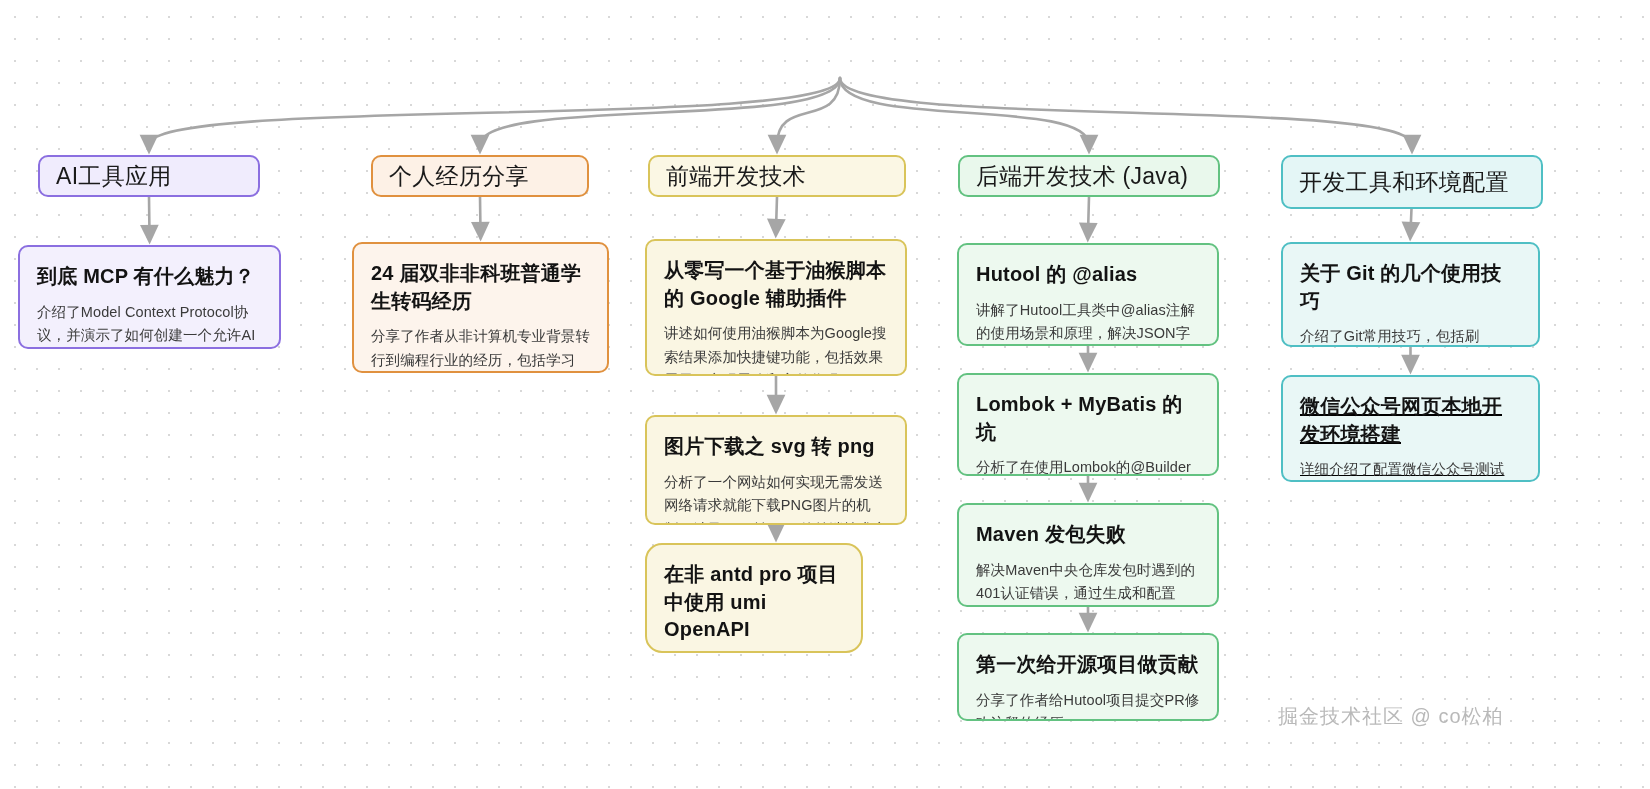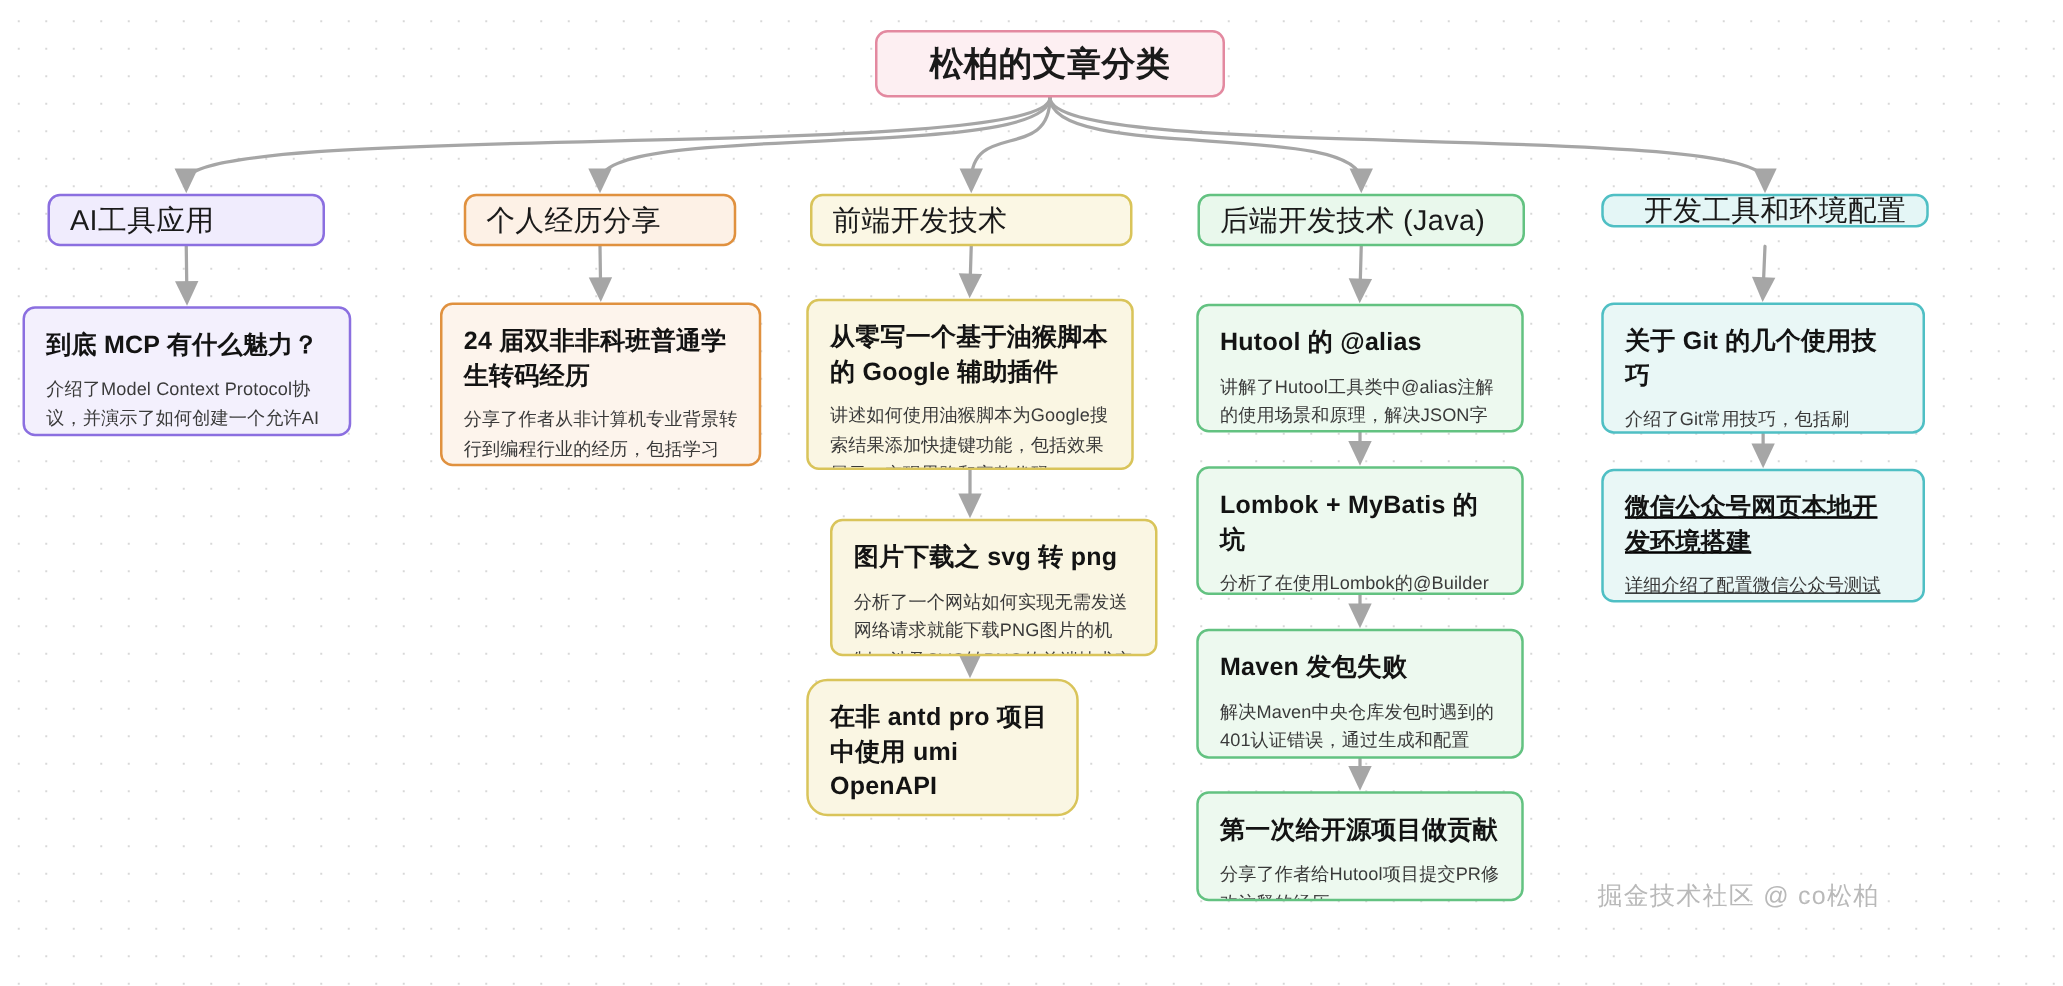--- a/index.html
+++ b/index.html
@@ -91,23 +91,20 @@
         <path d="M1089,197 L1088,233" marker-end="url(#arrow)"></path>
         <path d="M1088,346 L1088,363" marker-end="url(#arrow)"></path>
         <path d="M1088,476 L1088,493" marker-end="url(#arrow)"></path>
         <path d="M1088,607 L1088,623" marker-end="url(#arrow)"></path>
         <path d="M840,78 C840,130 1412,96 1412,145" marker-end="url(#arrow)"></path>
         <path d="M1412,197 L1410.5,232" marker-end="url(#arrow)"></path>
         <path d="M1410.5,347 L1410.5,365" marker-end="url(#arrow)"></path>
       </g>
   </svg>
 
-  <div class="node root-node" style="left: 700px; top: 24px; width: 280px; height: 54px; background: rgb(253, 239, 242); border-color: rgb(227, 137, 160);">
-    <span>松柏的文章分类</span>
-  </div>
 
   <div id="nodes-layer">
       <div class="node cat-node" style="left: 38px; top: 155px; width: 222px; height: 42px; background: rgb(240, 236, 253); border-color: rgb(139, 111, 224);">
         <span>AI工具应用</span>
       </div>
       <div class="node card" style="left: 18px; top: 245px; width: 263px; height: 104px; background: rgb(243, 240, 253); border-color: rgb(139, 111, 224);">
         <div class="card-title">到底 MCP 有什么魅力？</div>
         <div class="card-desc">介绍了Model Context Protocol协议，并演示了如何创建一个允许AI直接操作数据库的工具</div>
       </div>
       <div class="node cat-node" style="left: 371px; top: 155px; width: 218px; height: 42px; background: rgb(253, 241, 230); border-color: rgb(224, 145, 63);">
@@ -117,21 +114,21 @@
         <div class="card-title">24 届双非非科班普通学生转码经历</div>
         <div class="card-desc">分享了作者从非计算机专业背景转行到编程行业的经历，包括学习Java后端、实习经验以及最终入职</div>
       </div>
       <div class="node cat-node" style="left: 648px; top: 155px; width: 258px; height: 42px; background: rgb(251, 247, 228); border-color: rgb(217, 196, 90);">
         <span>前端开发技术</span>
       </div>
       <div class="node card" style="left: 645px; top: 239px; width: 262px; height: 137px; background: rgb(250, 246, 227); border-color: rgb(217, 196, 90);">
         <div class="card-title">从零写一个基于油猴脚本的 Google 辅助插件</div>
         <div class="card-desc">讲述如何使用油猴脚本为Google搜索结果添加快捷键功能，包括效果展示、实现思路和完整代码</div>
       </div>
-      <div class="node card" style="left: 645px; top: 415px; width: 262px; height: 110px; background: rgb(250, 246, 227); border-color: rgb(217, 196, 90); margin-left: 19px;">
+      <div class="node card" style="left: 645px; top: 415px; width: 262px; height: 110px; background: rgb(250, 246, 227); border-color: rgb(217, 196, 90);">
         <div class="card-title">图片下载之 svg 转 png</div>
         <div class="card-desc">分析了一个网站如何实现无需发送网络请求就能下载PNG图片的机制，涉及SVG转PNG的前端技术实</div>
       </div>
       <div class="node card" style="left: 645px; top: 543px; width: 218px; height: 110px; background: rgb(250, 246, 227); border-color: rgb(217, 196, 90); border-radius: 17px;">
         <div class="card-title">在非 antd pro 项目中使用 umi OpenAPI</div>
         <div class="card-desc">详细介绍如何在非Ant Design Pro项目中配置和使用 umi OpenAPI 插件</div>
       </div>
       <div class="node cat-node" style="left: 958px; top: 155px; width: 262px; height: 42px; background: rgb(233, 248, 236); border-color: rgb(99, 194, 129);">
         <span>后端开发技术 (Java)</span>
       </div>
@@ -144,21 +141,21 @@
         <div class="card-desc">分析了在使用Lombok的@Builder注解与MyBatis结合时可能遇到的问题，以及解决方案</div>
       </div>
       <div class="node card" style="left: 957px; top: 503px; width: 262px; height: 104px; background: rgb(237, 249, 239); border-color: rgb(99, 194, 129);">
         <div class="card-title">Maven 发包失败</div>
         <div class="card-desc">解决Maven中央仓库发包时遇到的401认证错误，通过生成和配置token解决问题</div>
       </div>
       <div class="node card" style="left: 957px; top: 633px; width: 262px; height: 88px; background: rgb(237, 249, 239); border-color: rgb(99, 194, 129);">
         <div class="card-title">第一次给开源项目做贡献</div>
         <div class="card-desc">分享了作者给Hutool项目提交PR修改注释的经历。</div>
       </div>
-      <div class="node cat-node" style="left: 1281px; top: 155px; width: 262px; height: 27px; background: rgb(228, 246, 246); border-color: rgb(79, 191, 196); justify-content: center;">
+      <div class="node cat-node" style="left: 1281px; top: 155px; width: 262px; height: 54px; background: rgb(228, 246, 246); border-color: rgb(79, 191, 196);">
         <span>开发工具和环境配置</span>
       </div>
       <div class="node card" style="left: 1281px; top: 242px; width: 259px; height: 105px; background: rgb(233, 247, 246); border-color: rgb(79, 191, 196);">
         <div class="card-title">关于 Git 的几个使用技巧</div>
         <div class="card-desc">介绍了Git常用技巧，包括刷新.gitignore、强行合并历史和版本回退等</div>
       </div>
       <div class="node card" style="left: 1281px; top: 375px; width: 259px; height: 107px; background: rgb(233, 247, 246); border-color: rgb(79, 191, 196); text-decoration: underline;">
         <div class="card-title">微信公众号网页本地开发环境搭建</div>
         <div class="card-desc">详细介绍了配置微信公众号测试号、内网穿透和本地开发调试的完整流程</div>
       </div>

